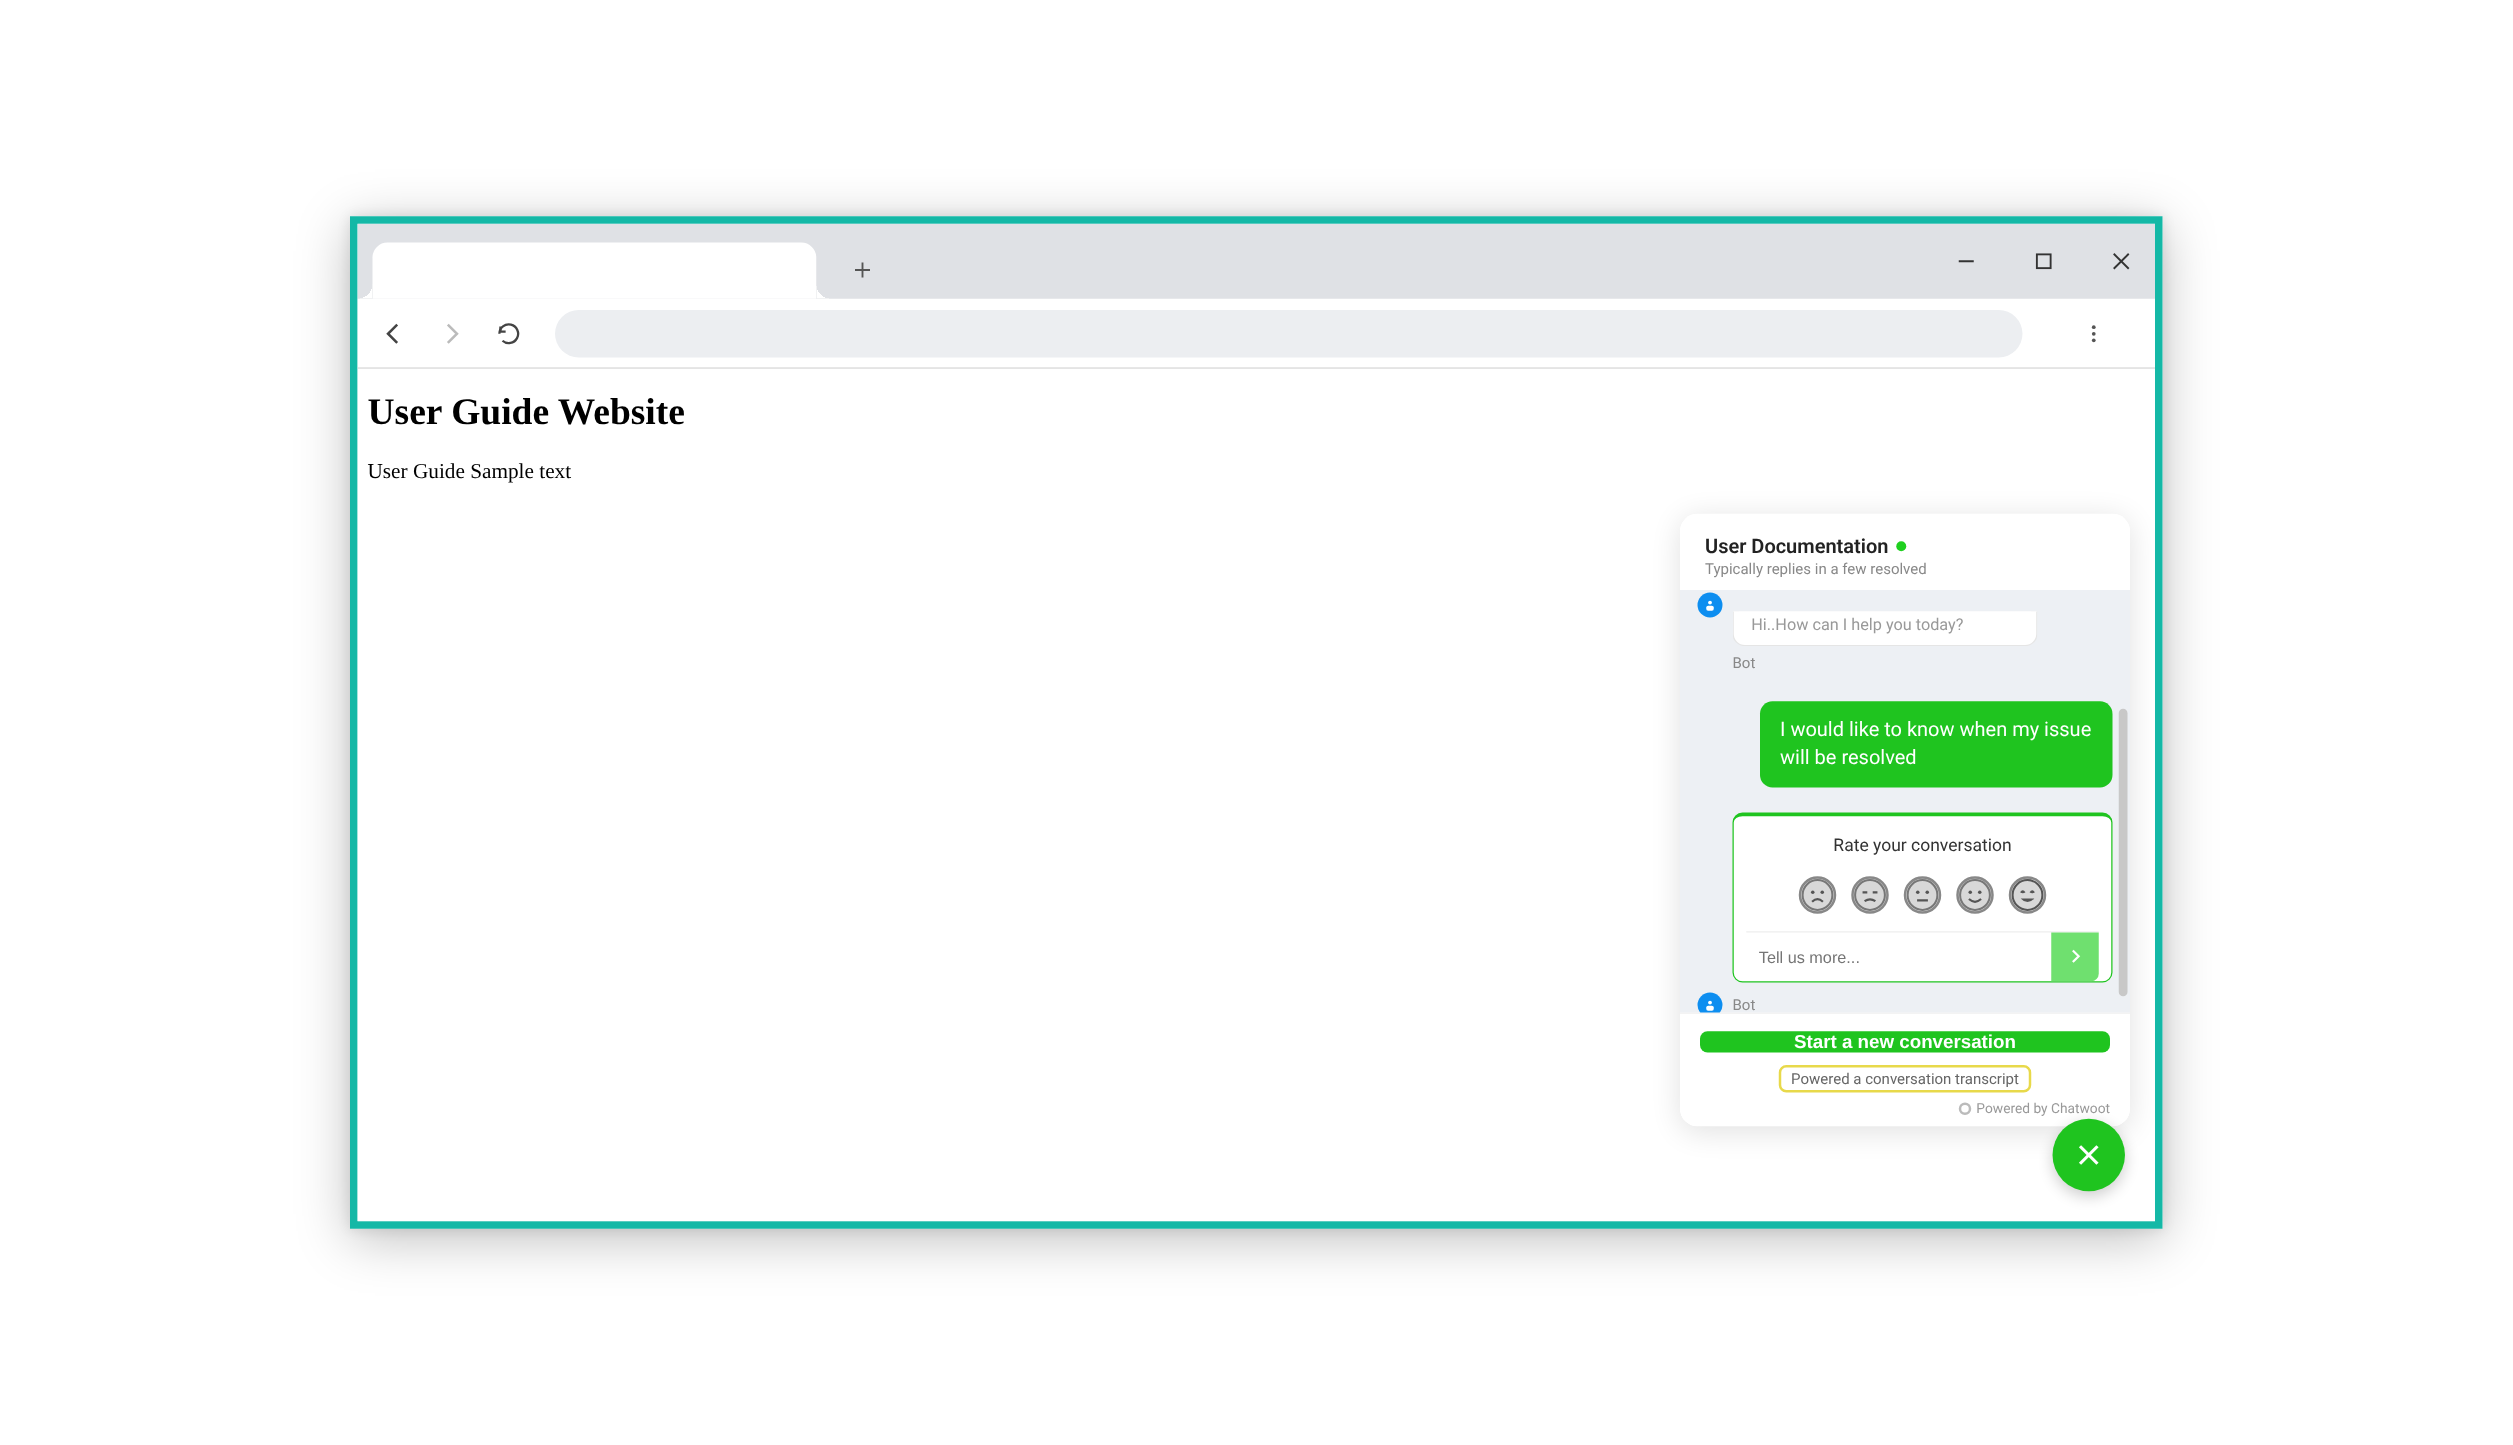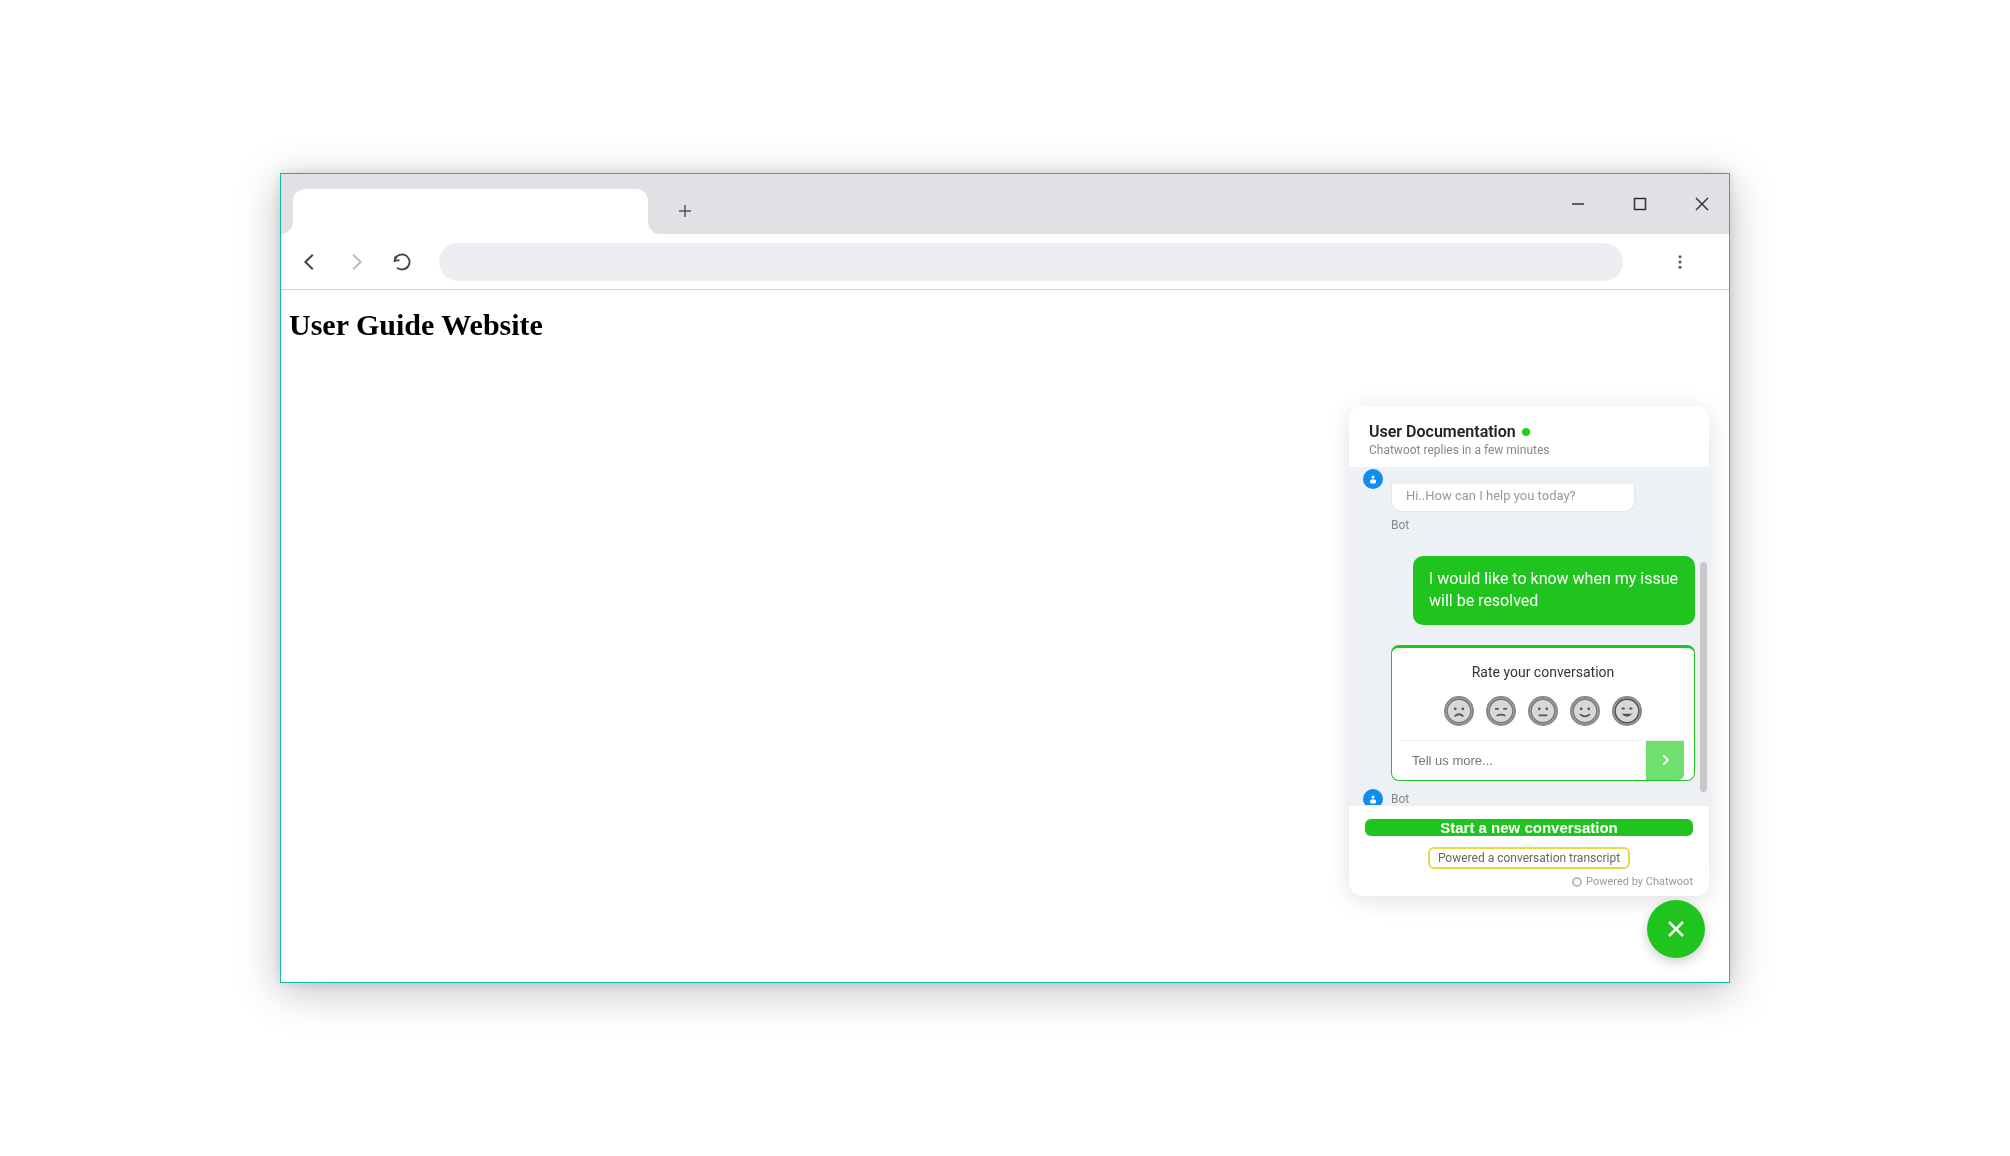--- a/index.html
+++ b/index.html
@@ -12,21 +12,21 @@
     min-height: 100vh;
     padding: 30px;
   }
   .outer-shadow {
     width: 1450px;
     height: 810px;
     background: #fff;
     box-shadow: 0 8px 40px rgba(0,0,0,0.25), 0 0 10px rgba(0,0,0,0.1);
     position: relative;
     overflow: hidden;
-    border: 1px solid #14b8a6;
+    border: 6px solid #14b8a6;
   }
   
   .browser-tabs {
     height: 60px;
     background: #dfe1e5;
     display: flex;
     align-items: flex-end;
     position: relative;
   }
   .tab {
@@ -299,29 +299,30 @@
       <svg width="18" height="18" viewBox="0 0 24 24" fill="#555">
           <circle cx="12" cy="5" r="2"></circle>
           <circle cx="12" cy="12" r="2"></circle>
           <circle cx="12" cy="19" r="2"></circle>
         </svg>
     </div>
   </div>
 
   <div class="page">
     <h2>User Guide Website</h2>
+    <p>User Guide Sample text</p>
   </div>
 
   <div class="chat-widget">
     <div class="chat-header">
       <div class="chat-title">
         <span>User Documentation</span>
         <span class="status-dot"></span>
       </div>
-      <div class="chat-sub">Chatwoot replies in a few minutes</div>
+      <div class="chat-sub">Typically replies in a few resolved</div>
     </div>
 
     <div class="chat-body">
       <div class="bot-row">
         <div class="bot-avatar">
           <svg viewBox="0 0 24 24" fill="#fff">
               <circle cx="12" cy="8" r="3"></circle>
               <rect x="6" y="13" width="12" height="8" rx="3"></rect>
             </svg>
         </div>

